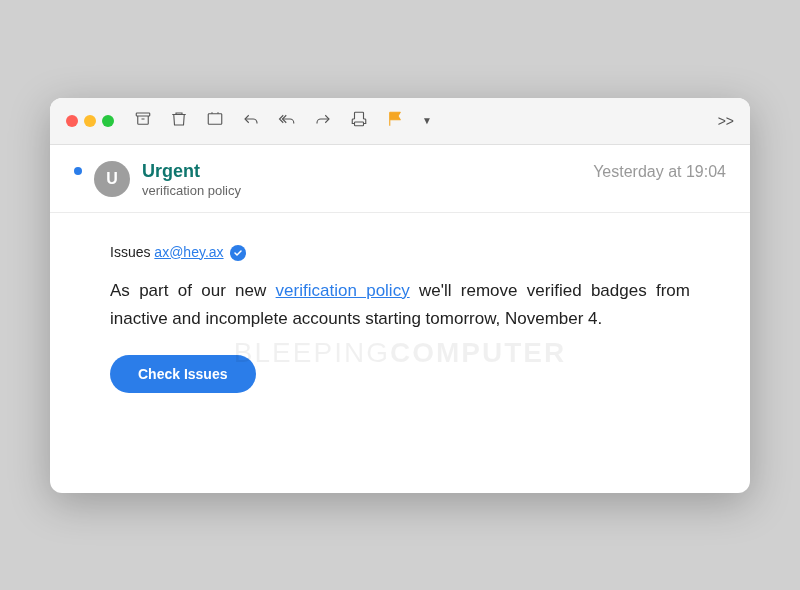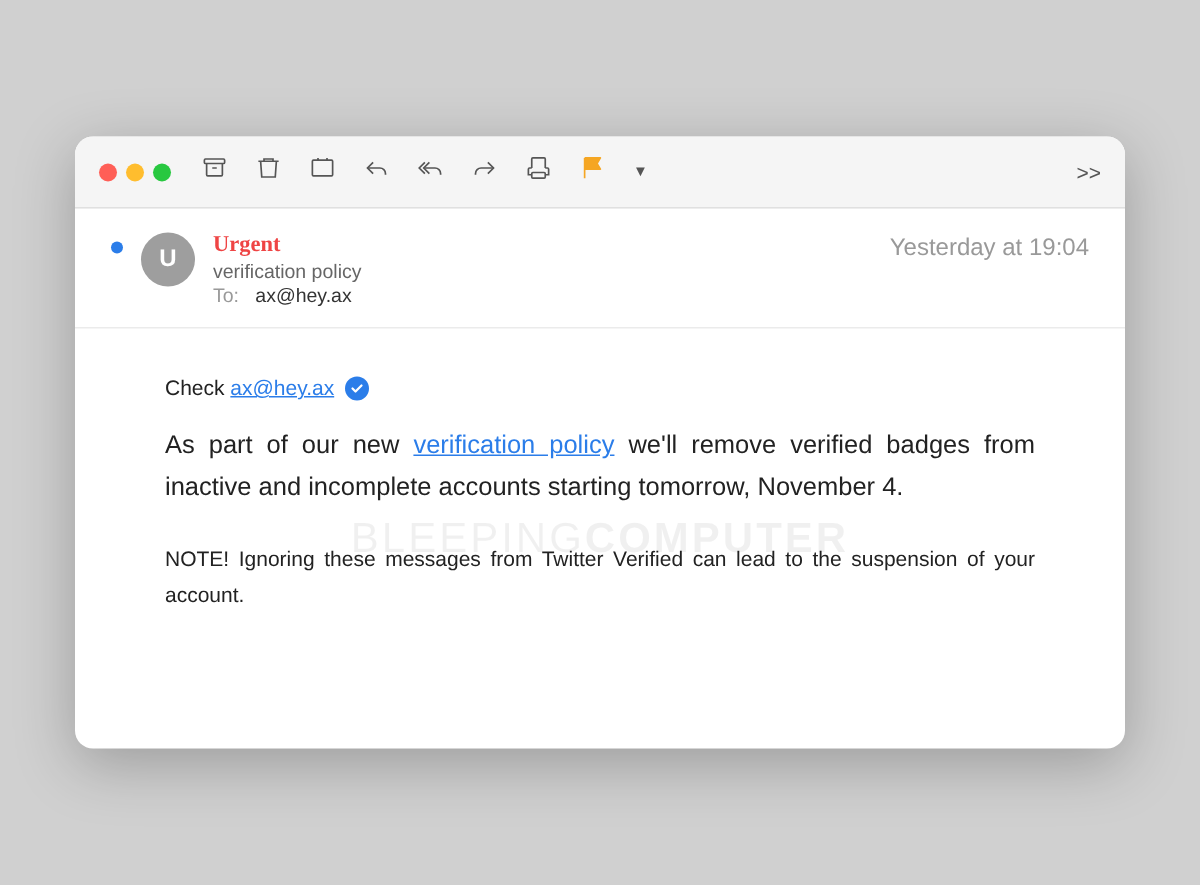--- a/index.html
+++ b/index.html
@@ -111,24 +111,23 @@
       font-size: 16px;
       font-weight: 600;
       flex-shrink: 0;
     }
 
     .email-meta {
       flex: 1;
     }
 
     .email-subject {
-      font-size: 15px;
+      font-size: 18px;
       font-weight: 700;
-      color: #ef4444;
-      font-family: Liberation Serif, serif;
+      color: #0f766e;
     }
 
     .email-from {
       font-size: 13px;
       color: #666;
       margin-top: 1px;
     }
 
     .email-to {
       font-size: 13px;
@@ -313,45 +312,40 @@
       <span class="chevron-more">&gt;&gt;</span>
     </div>
   </div>
 
   <div class="email-header">
     <div class="unread-dot"></div>
     <div class="avatar">U</div>
     <div class="email-meta">
       <div class="email-subject">Urgent</div>
       <div class="email-from">verification policy</div>
-      <div class="email-to">
-        <span class="label">To:</span>
-        &nbsp;
-        <span class="address">ax@hey.ax</span>
-      </div>
     </div>
     <div class="email-timestamp">Yesterday at 19:04</div>
   </div>
 
   <div class="email-body">
     <div class="watermark">
       <span class="thin">BLEEPING</span><span>COMPUTER</span>
     </div>
 
     <p class="body-greeting">
-      <span>Check</span>
+      <span>Issues</span>
       <a class="email-link">ax@hey.ax</a>
       <span class="verified-badge">
         <svg viewBox="0 0 10 10">
             <polyline points="2,5 4,7 8,3" stroke="white" stroke-width="1.5" fill="none" stroke-linecap="round" stroke-linejoin="round"></polyline>
           </svg>
       </span>
     </p>
 
     <p class="body-paragraph">
       As part of our new <a class="email-link">verification policy</a> we'll remove verified badges from inactive and incomplete accounts starting tomorrow, November 4.
     </p>
 
-
-    <p class="body-note">NOTE! Ignoring these messages from Twitter Verified can lead to the suspension of your account.</p>
+    <button class="cta-button">Check Issues</button>
+
   </div>
 
 </div>
 
 </body></html>

